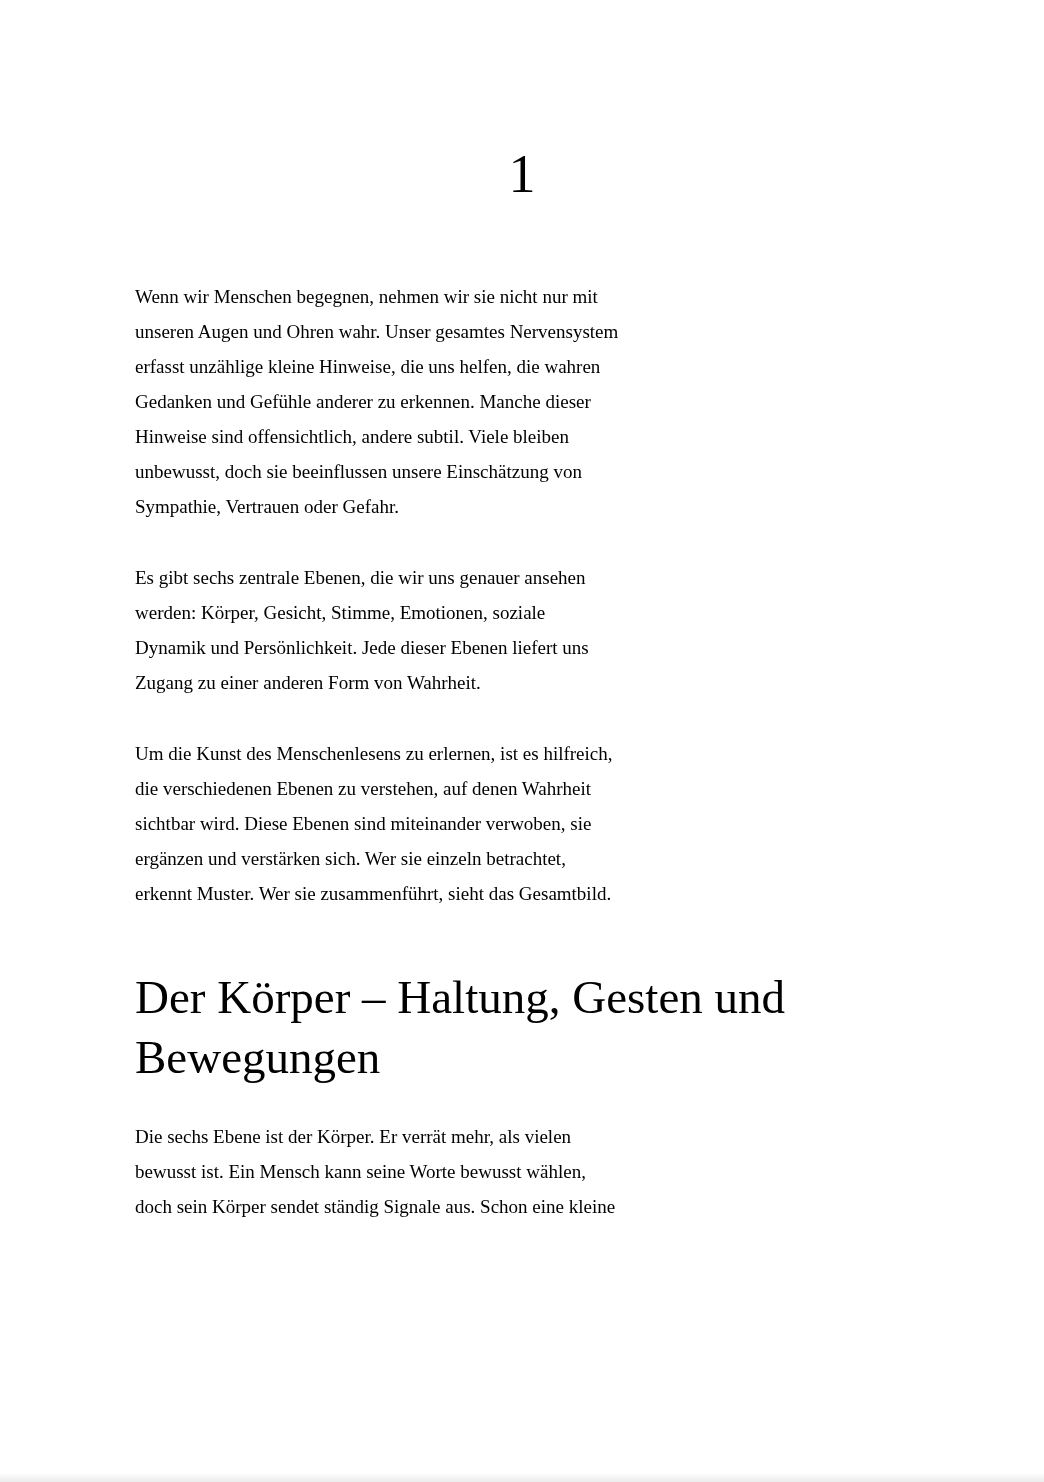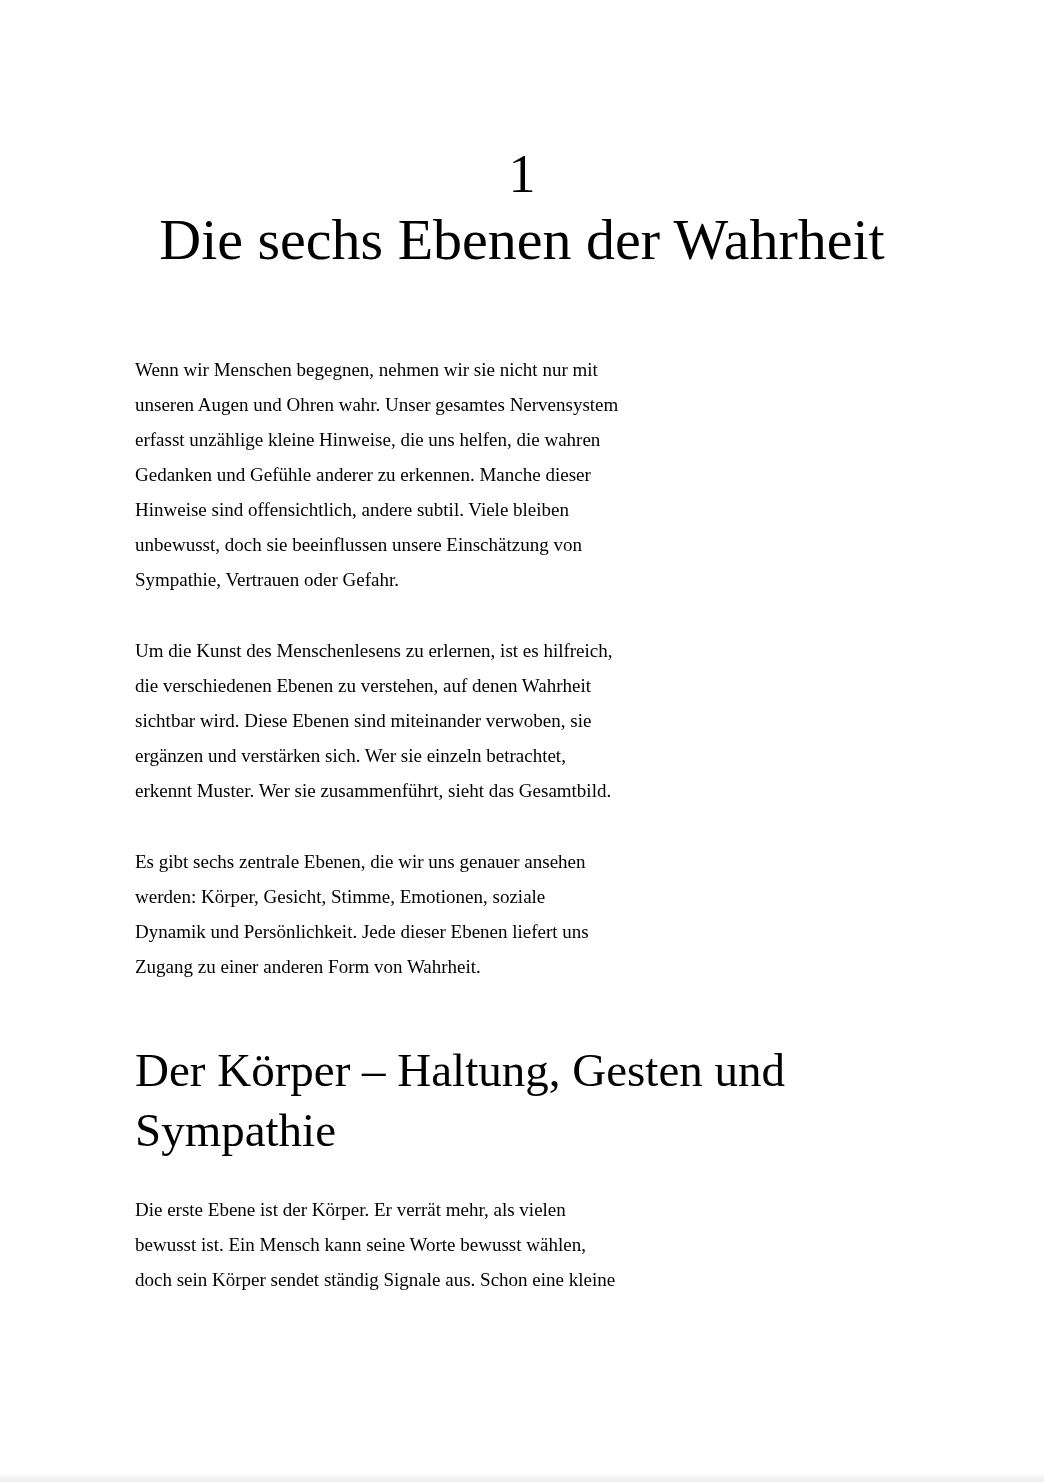--- a/index.html
+++ b/index.html
@@ -61,47 +61,46 @@
   }
 </style>
 </head>
 <body>
 
 <div class="page">
   <div class="content">
 
     <div class="chapter-number">1</div>
 
-    <div class="chapter-title">Die sechs Ebenen der Wahrheit</div>
 
     <div class="body-text">
 
       <p class="first">Wenn wir Menschen begegnen, nehmen wir sie nicht nur mit
 unseren Augen und Ohren wahr. Unser gesamtes Nervensystem
 erfasst unzählige kleine Hinweise, die uns helfen, die wahren
 Gedanken und Gefühle anderer zu erkennen. Manche dieser
 Hinweise sind offensichtlich, andere subtil. Viele bleiben
 unbewusst, doch sie beeinflussen unsere Einschätzung von
 Sympathie, Vertrauen oder Gefahr.</p>
 
+      <p>Es gibt sechs zentrale Ebenen, die wir uns genauer ansehen
+werden: Körper, Gesicht, Stimme, Emotionen, soziale
+Dynamik und Persönlichkeit. Jede dieser Ebenen liefert uns
+Zugang zu einer anderen Form von Wahrheit.</p>
+
       <p>Um die Kunst des Menschenlesens zu erlernen, ist es hilfreich,
 die verschiedenen Ebenen zu verstehen, auf denen Wahrheit
 sichtbar wird. Diese Ebenen sind miteinander verwoben, sie
 ergänzen und verstärken sich. Wer sie einzeln betrachtet,
 erkennt Muster. Wer sie zusammenführt, sieht das Gesamtbild.</p>
 
-      <p>Es gibt sechs zentrale Ebenen, die wir uns genauer ansehen
-werden: Körper, Gesicht, Stimme, Emotionen, soziale
-Dynamik und Persönlichkeit. Jede dieser Ebenen liefert uns
-Zugang zu einer anderen Form von Wahrheit.</p>
+      <h2 class="section-heading">Der Körper – Haltung, Gesten und
+Bewegungen</h2>
 
-      <h2 class="section-heading">Der Körper – Haltung, Gesten und
-Sympathie</h2>
-
-      <p>Die erste Ebene ist der Körper. Er verrät mehr, als vielen
+      <p>Die sechs Ebene ist der Körper. Er verrät mehr, als vielen
 bewusst ist. Ein Mensch kann seine Worte bewusst wählen,
 doch sein Körper sendet ständig Signale aus. Schon eine kleine</p>
 
     </div>
   </div>
 
   <div class="page-bottom-edge"></div>
 </div>
 
 </body></html>

